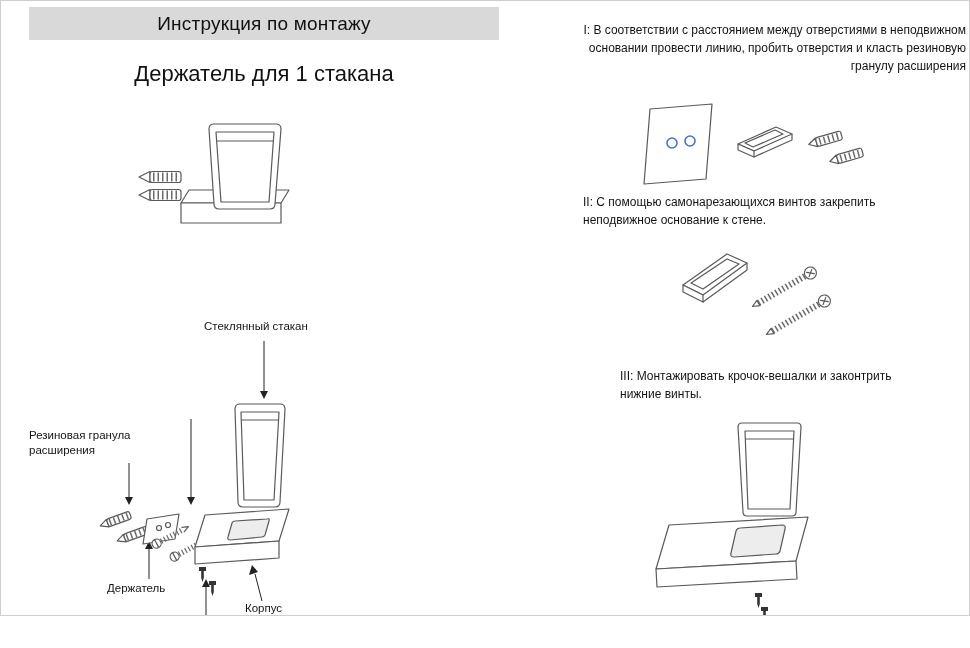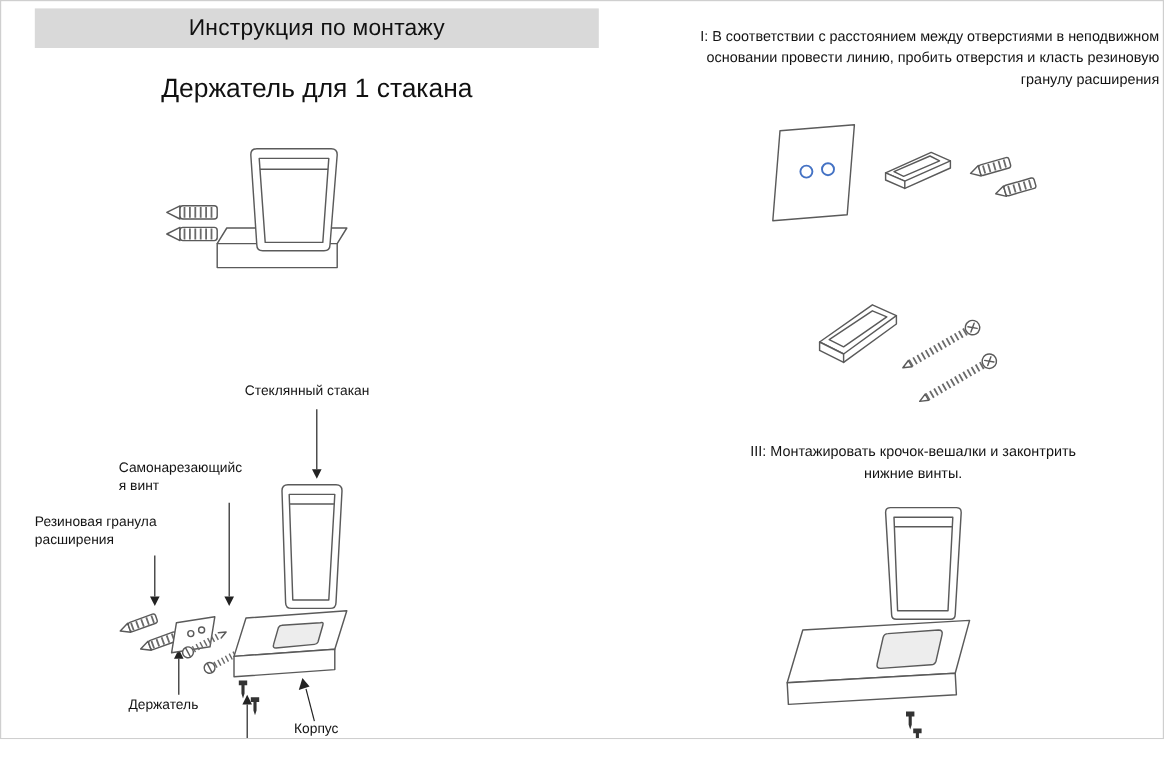--- a/index.html
+++ b/index.html
@@ -136,22 +136,20 @@
         <path class="face" d="M176 234 L260 228 L260 245 L176 251 Z"></path>
       </g>
 
       <g>
         <path class="dark" d="M180 254 l7 0 l0 4 l-2.2 0 l0 7 l-1.3 4 l-1.3 -4 l0 -7 l-2.2 0 Z"></path>
         <path class="dark" d="M190 268 l7 0 l0 4 l-2.2 0 l0 7 l-1.3 4 l-1.3 -4 l0 -7 l-2.2 0 Z"></path>
       </g>
     </svg>
 
     <div class="part-label preline" style="left:185px; top:6px;  width:125px;">Стеклянный стакан</div>
-    <div class="part-label preline" style="left:80px;  top:70px; width:120px;">Самонарезающийс
-я винт</div>
     <div class="part-label preline" style="left:10px;  top:115px;width:118px;">Резиновая гранула
 расширения</div>
     <div class="part-label preline" style="left:88px;  top:268px;width:84px;">Держатель</div>
     <div class="part-label preline" style="left:120px; top:310px;width:100px;">Запорный винт</div>
     <div class="part-label preline" style="left:226px; top:288px;width:64px;">Корпус</div>
   </div>
 
   <div class="step-text preline center" style="left:565px; top:20px; width:400px;">I: В соответствии с расстоянием между отверстиями в неподвижном
 основании провести линию, пробить отверстия и класть резиновую
 гранулу расширения</div>
@@ -175,20 +173,22 @@
         <line class="thread" x1="-9" y1="0" x2="12" y2="0" stroke-width="7" stroke-dasharray="1.5 3"></line>
       </g>
       <g transform="translate(213,57) rotate(-16)">
         <path class="face" d="M-20 0 L-12 -4.5 L-12 4.5 Z"></path>
         <rect class="face" x="-12" y="-4.5" width="26" height="9" rx="2"></rect>
         <line class="thread" x1="-9" y1="0" x2="12" y2="0" stroke-width="7" stroke-dasharray="1.5 3"></line>
       </g>
     </g>
   </svg>
 
+  <div class="step-text preline" style="left:582px; top:192px; width:370px;">II: С помощью самонарезающихся винтов закрепить
+неподвижное основание к стене.</div>
 
   <svg class="abs-svg" style="left:668px; top:240px;" width="180" height="115" viewBox="0 0 180 115">
     <g>
       <path class="face" d="M14 44 L58 13 L78 22 L34 54 Z"></path>
       <path class="ln" d="M22 42 L58 18 L70 23 L34 48 Z"></path>
       <path class="face" d="M14 44 L14 51 L34 61 L34 54 Z"></path>
       <path class="ln" d="M34 61 L78 29 L78 22"></path>
     </g>
     <g>
       <g transform="translate(86,64) rotate(-30)">
@@ -201,21 +201,21 @@
       <g transform="translate(100,92) rotate(-30)">
         <path class="face" d="M4 -3 L-3 0 L4 3 Z"></path>
         <line class="thread" x1="4" y1="0" x2="58" y2="0" stroke-width="6.5" stroke-dasharray="1.5 2.5"></line>
         <circle class="face" cx="64" cy="0" r="6"></circle>
         <line class="ln" x1="61" y1="-2.5" x2="67" y2="2.5"></line>
         <line class="ln" x1="61" y1="2.5" x2="67" y2="-2.5"></line>
       </g>
     </g>
   </svg>
 
-  <div class="step-text preline" style="left:585px; top:366px; width:350px;text-align:center;">III: Монтажировать крочок-вешалки и законтрить
+  <div class="step-text preline" style="left:619px; top:366px; width:350px;">III: Монтажировать крочок-вешалки и законтрить
 нижние винты.</div>
 
   <svg class="abs-svg" style="left:652px; top:412px;" width="175" height="225" viewBox="0 0 175 225">
     <g>
       <path class="face" d="M85 14 Q85 10 89 10 L144 10 Q148 10 148 14 L143 99 Q143 103 139 103 L94 103 Q90 103 90 99 Z"></path>
       <path class="ln" d="M92 18 L141 18 L137 96 L95 96 Z"></path>
       <path class="ln" d="M93 26 L140 26"></path>
     </g>
     <g>
       <path class="face" d="M16 112 L155 104 L143 148 L3 156 Z"></path>

